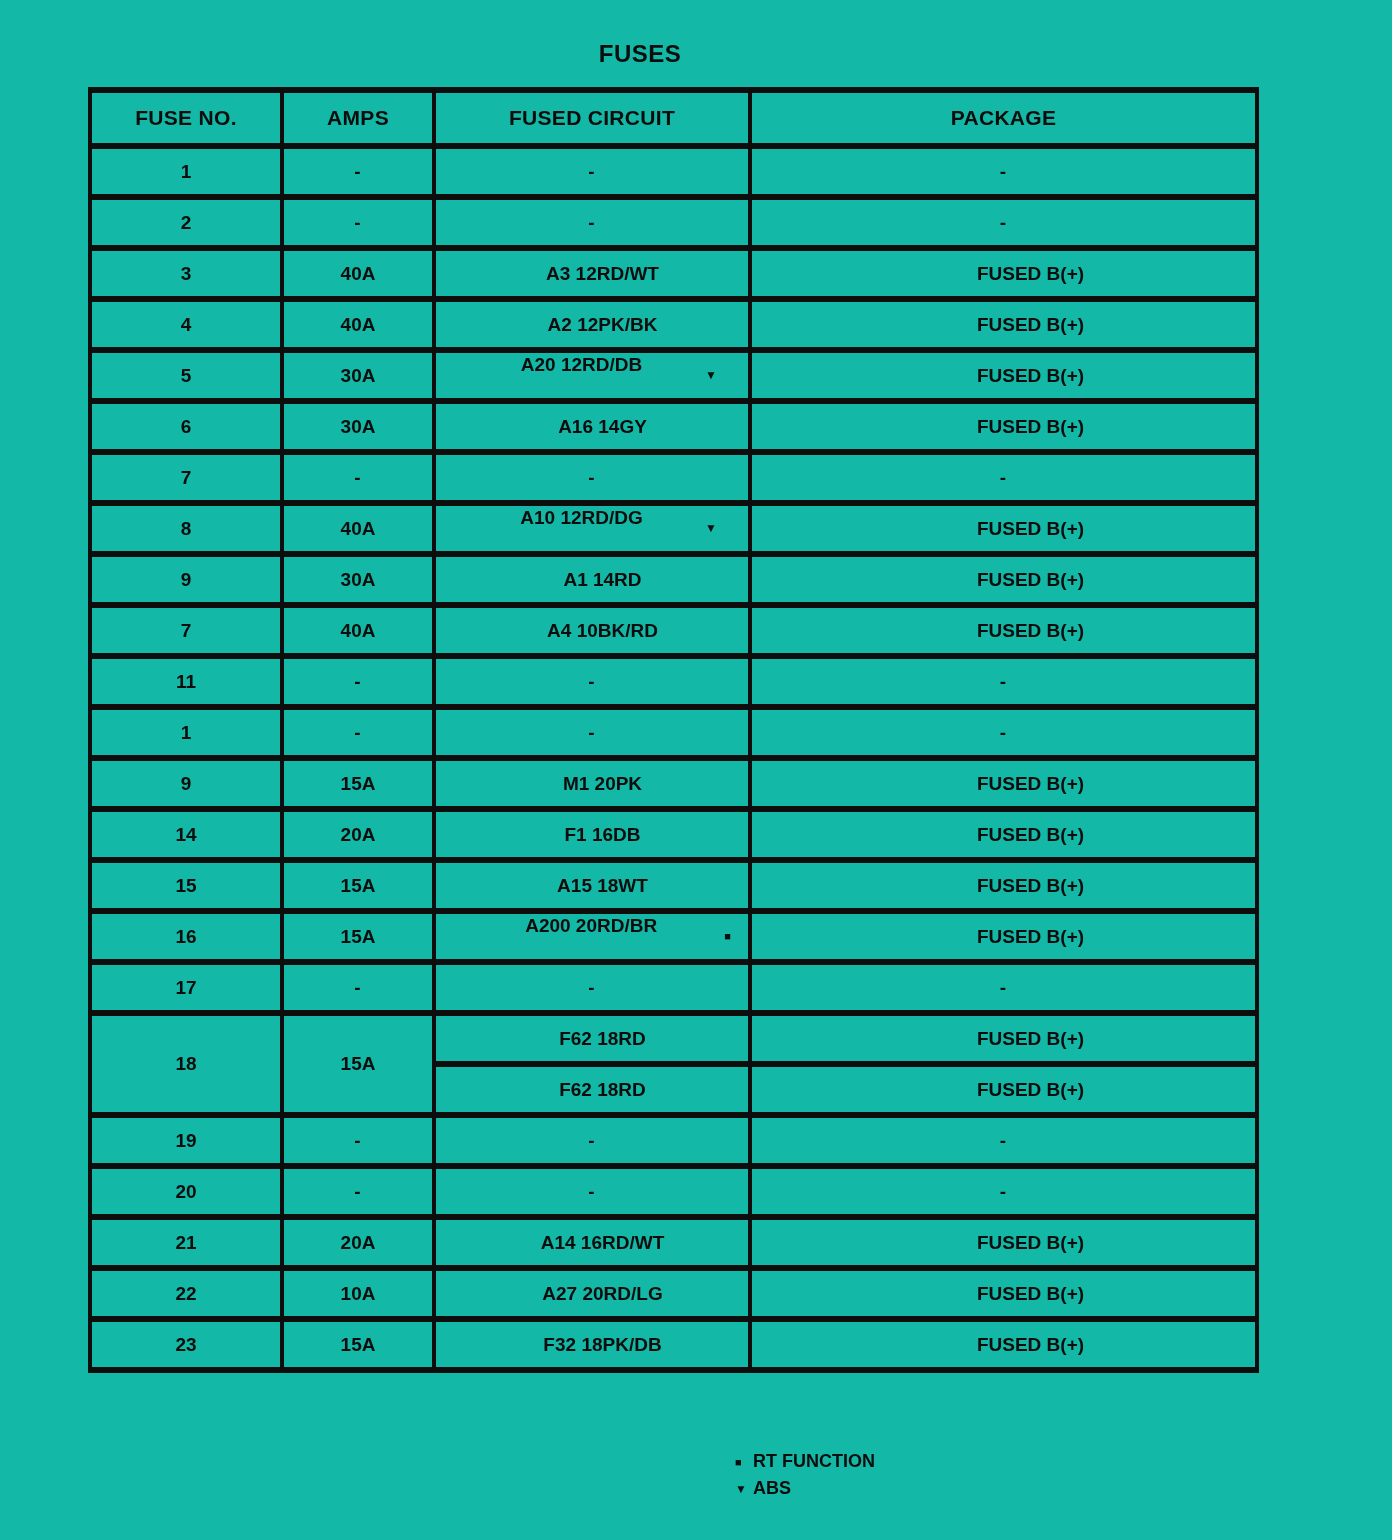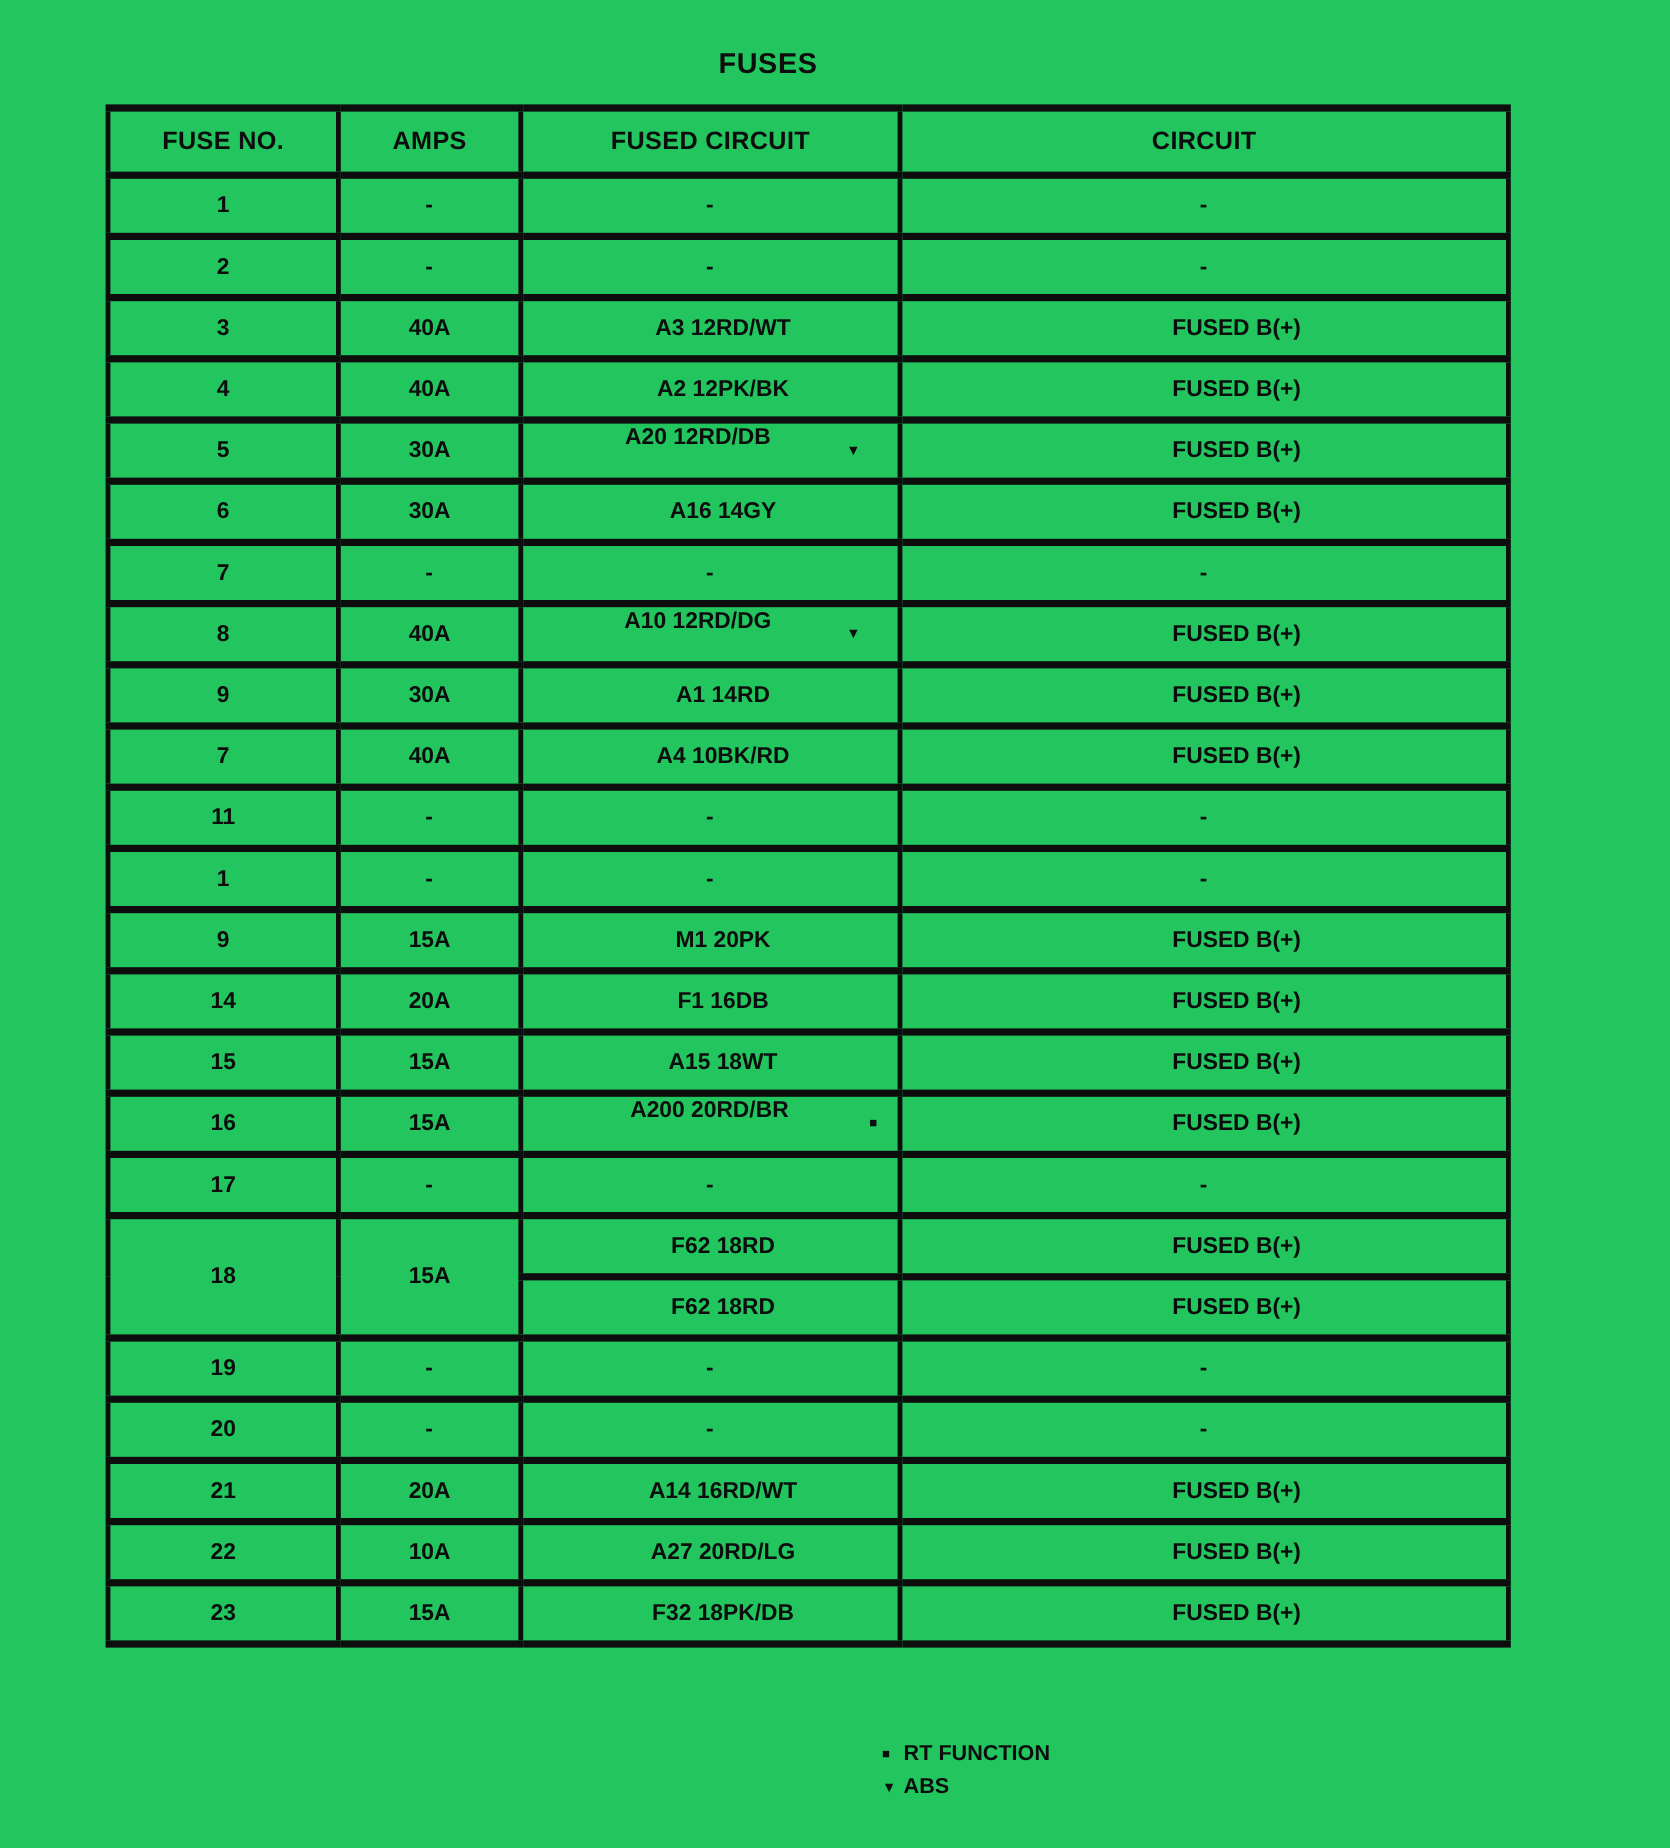--- a/index.html
+++ b/index.html
@@ -1,21 +1,21 @@
 <!DOCTYPE html>
 <html><head>
 <meta charset="utf-8">
 <style>
   html, body { margin: 0; padding: 0; background: #ffffff; }
   body {
     width: 1392px; height: 1540px;
     font-family: "Liberation Sans", sans-serif;
     color: #111111;
   }
-  .page { position: relative; width: 1392px; height: 1540px; background: #22c55e; overflow: hidden; }
+  .page { position: relative; width: 1392px; height: 1540px; background: #14b8a6; overflow: hidden; }
 
   .title {
     position: absolute; top: 40px; left: 88px; width: 1104px;
     text-align: center; font-size: 24px; font-weight: bold;
     letter-spacing: 0.5px; color: #0d0d0d;
   }
 
   table.fuse-table {
     position: absolute; top: 87px; left: 88px; width: 1167px;
     border-collapse: collapse; table-layout: fixed; color: #0d0d0d;
@@ -62,21 +62,21 @@
       <col style="width:192px">
         <col style="width:152px">
         <col style="width:316px">
         <col style="width:507px">
     </colgroup>
     <thead>
       <tr>
         <th>FUSE NO.</th>
         <th>AMPS</th>
         <th>FUSED CIRCUIT</th>
-        <th>CIRCUIT</th>
+        <th>PACKAGE</th>
       </tr>
     </thead>
     <tbody>
       <tr>
         <td class="c-no">1</td>
         <td class="c-amps dash">-</td>
         <td class="c-circuit dash">-</td>
         <td class="c-func dash">-</td>
       </tr>
       <tr>

